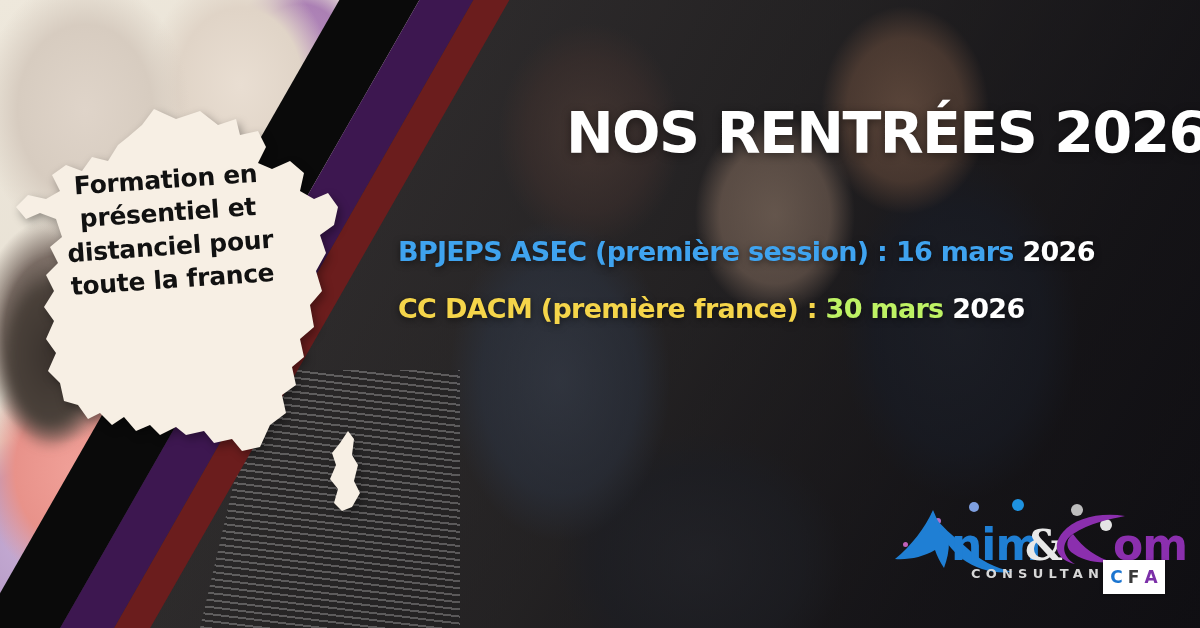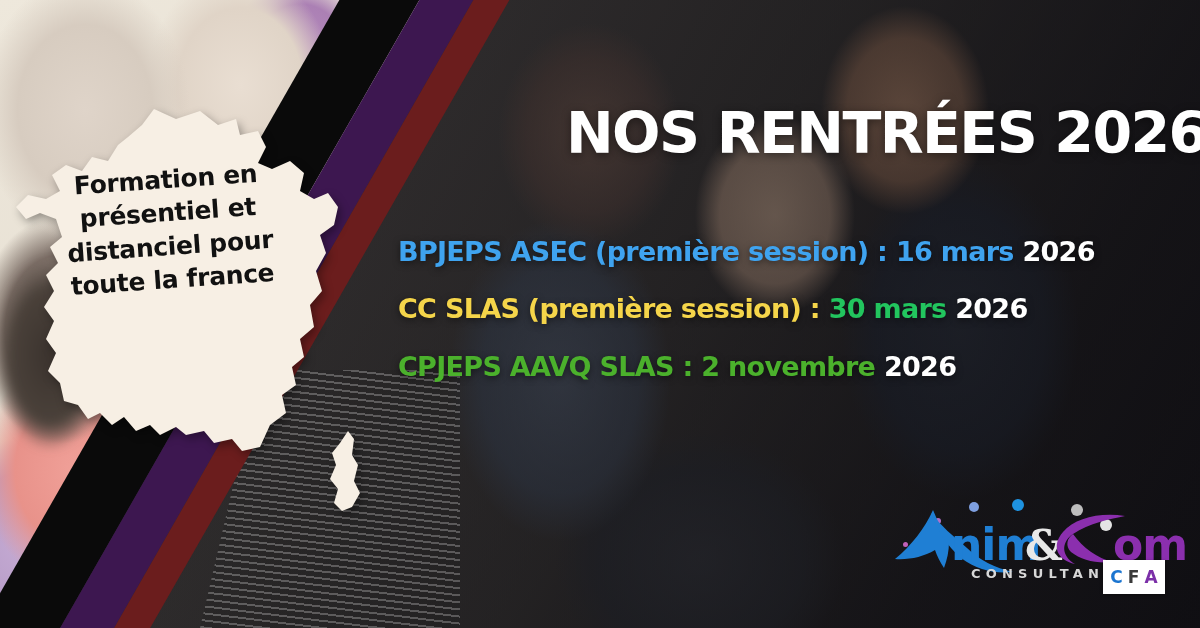--- a/index.html
+++ b/index.html
@@ -270,26 +270,23 @@
   <div class="headline">NOS RENTRÉES 2026</div>
 
   <div class="courses">
 
 
     <div class="course-line c1">
       <span style="color: rgb(63, 163, 239);">BPJEPS ASEC (première session)</span><span style="color: rgb(63, 163, 239);"> : </span><span style="color: rgb(63, 163, 239);">16 mars</span><span class="yr" style="color: rgb(255, 255, 255);"> 2026</span>
     </div>
 
     <div class="course-line c2">
-      <span style="color: rgb(245, 213, 74);">CC SLAS (première session)</span><span style="color: rgb(245, 213, 74);"> : </span><span style="color: #22c55e;">30 mars</span><span class="yr" style="color: rgb(255, 255, 255);"> 2026</span>
-    </div>
-
-    <div class="course-line c3">
-      <span style="color: rgb(75, 177, 44);">CPJEPS AAVQ SLAS</span><span style="color: rgb(75, 177, 44);"> : </span><span style="color: rgb(75, 177, 44);">2 novembre</span><span class="yr" style="color: rgb(255, 255, 255);"> 2026</span>
-    </div>
+      <span style="color: rgb(245, 213, 74);">CC DACM (première france)</span><span style="color: rgb(245, 213, 74);"> : </span><span style="color: #bef264;">30 mars</span><span class="yr" style="color: rgb(255, 255, 255);"> 2026</span>
+    </div>
+
 
   </div>
 
 
   <div class="logo">
     <div class="logo-dots">
       <div class="dot" style="left:50px;top:32px;width:6px;height:6px;background:#b070c8;"></div>
       <div class="dot" style="left:18px;top:56px;width:5px;height:5px;background:#c060b8;"></div>
       <div class="dot" style="left:84px;top:16px;width:10px;height:10px;background:#7e9fe0;"></div>
       <div class="dot" style="left:127px;top:13px;width:12px;height:12px;background:#1e92e0;"></div>

